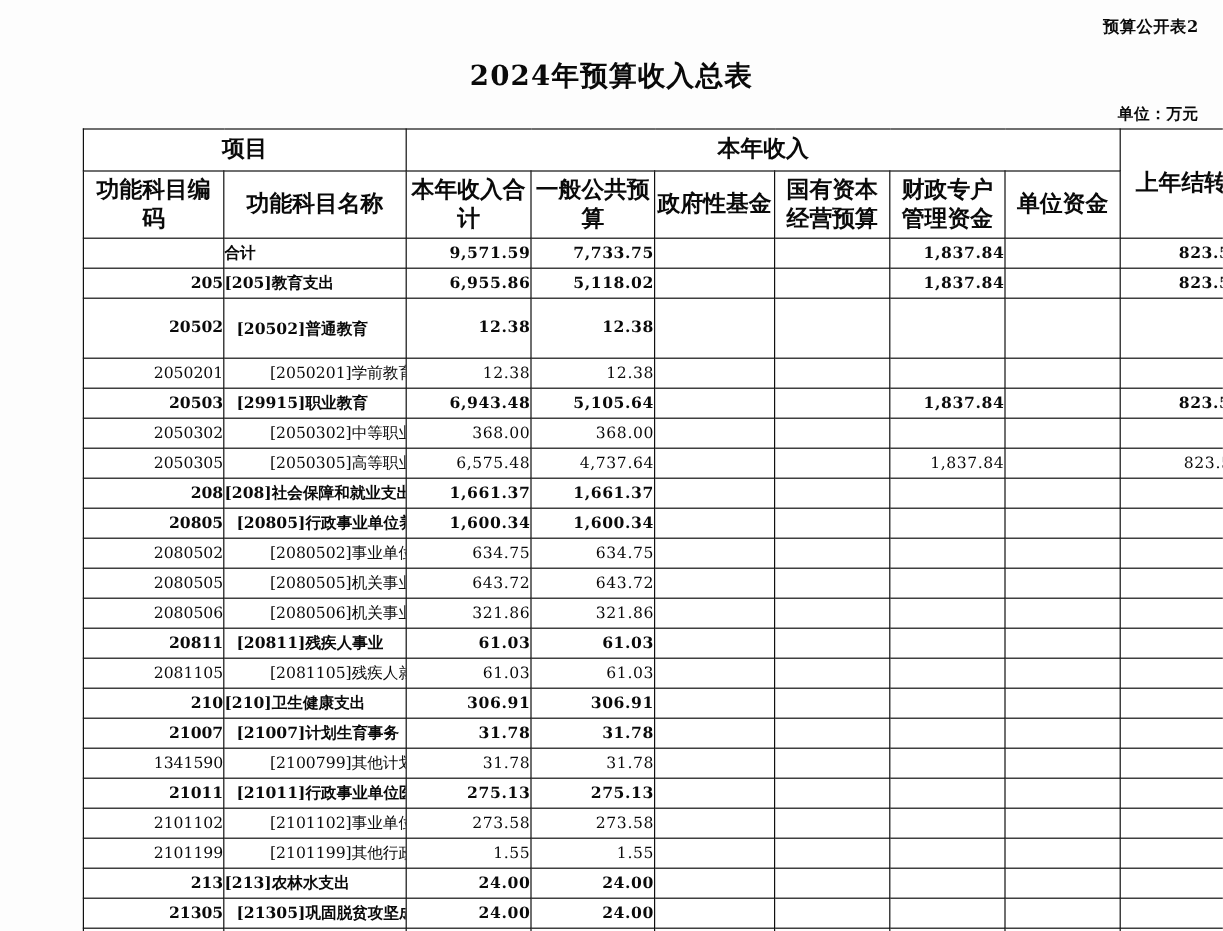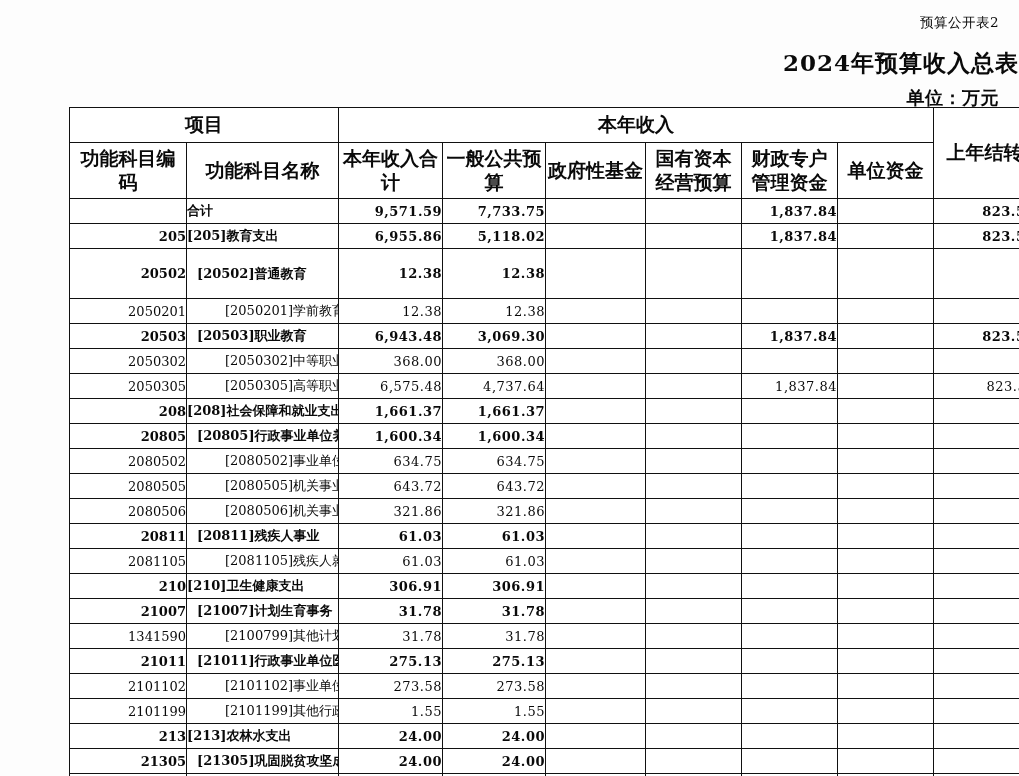--- a/index.html
+++ b/index.html
@@ -21,42 +21,42 @@
     width: 1019px;
     height: 776px;
     background: #fdfdfd;
   }
 
   .doc-tag {
     position: absolute;
     top: 14px;
     right: 20px;
     font-size: 13.5px;
-    font-weight: normal;
+    font-weight: bold;
     letter-spacing: 0.5px;
     font-family: "DejaVu Serif", "Liberation Serif", serif;
   }
 
   .doc-title {
     position: absolute;
     top: 48px;
     left: 0;
     width: 1019px;
-    text-align: right;
+    text-align: center;
     font-size: 23px;
     font-weight: bold;
     letter-spacing: 1px;
     font-family: "DejaVu Serif", "Liberation Serif", serif;
   }
 
   .unit-note {
     position: absolute;
     top: 86px;
     right: 20px;
-    font-size: 18px;
+    font-size: 13px;
     font-weight: bold;
     letter-spacing: 0.5px;
   }
 
   .table-wrap {
     position: absolute;
     left: 69px;
     top: 107px;
     width: 932px;
   }
@@ -215,23 +215,23 @@
             <td class="num">12.38</td>
             <td class="num">12.38</td>
             <td class="num blank"></td>
             <td class="num blank"></td>
             <td class="num blank"></td>
             <td class="num blank"></td>
             <td class="num blank"></td>
           </tr>
           <tr class="b">
             <td class="code lvl2">20503</td>
-            <td class="name lvl2">[20503]职业教育</td>
+            <td class="name lvl2">[29915]职业教育</td>
             <td class="num">6,943.48</td>
-            <td class="num">3,069.30</td>
+            <td class="num">5,105.64</td>
             <td class="num blank"></td>
             <td class="num blank"></td>
             <td class="num">1,837.84</td>
             <td class="num blank"></td>
             <td class="num">823.56</td>
           </tr>
           <tr class="n">
             <td class="code lvl3">2050302</td>
             <td class="name lvl3">[2050302]中等职业教育</td>
             <td class="num">368.00</td>

